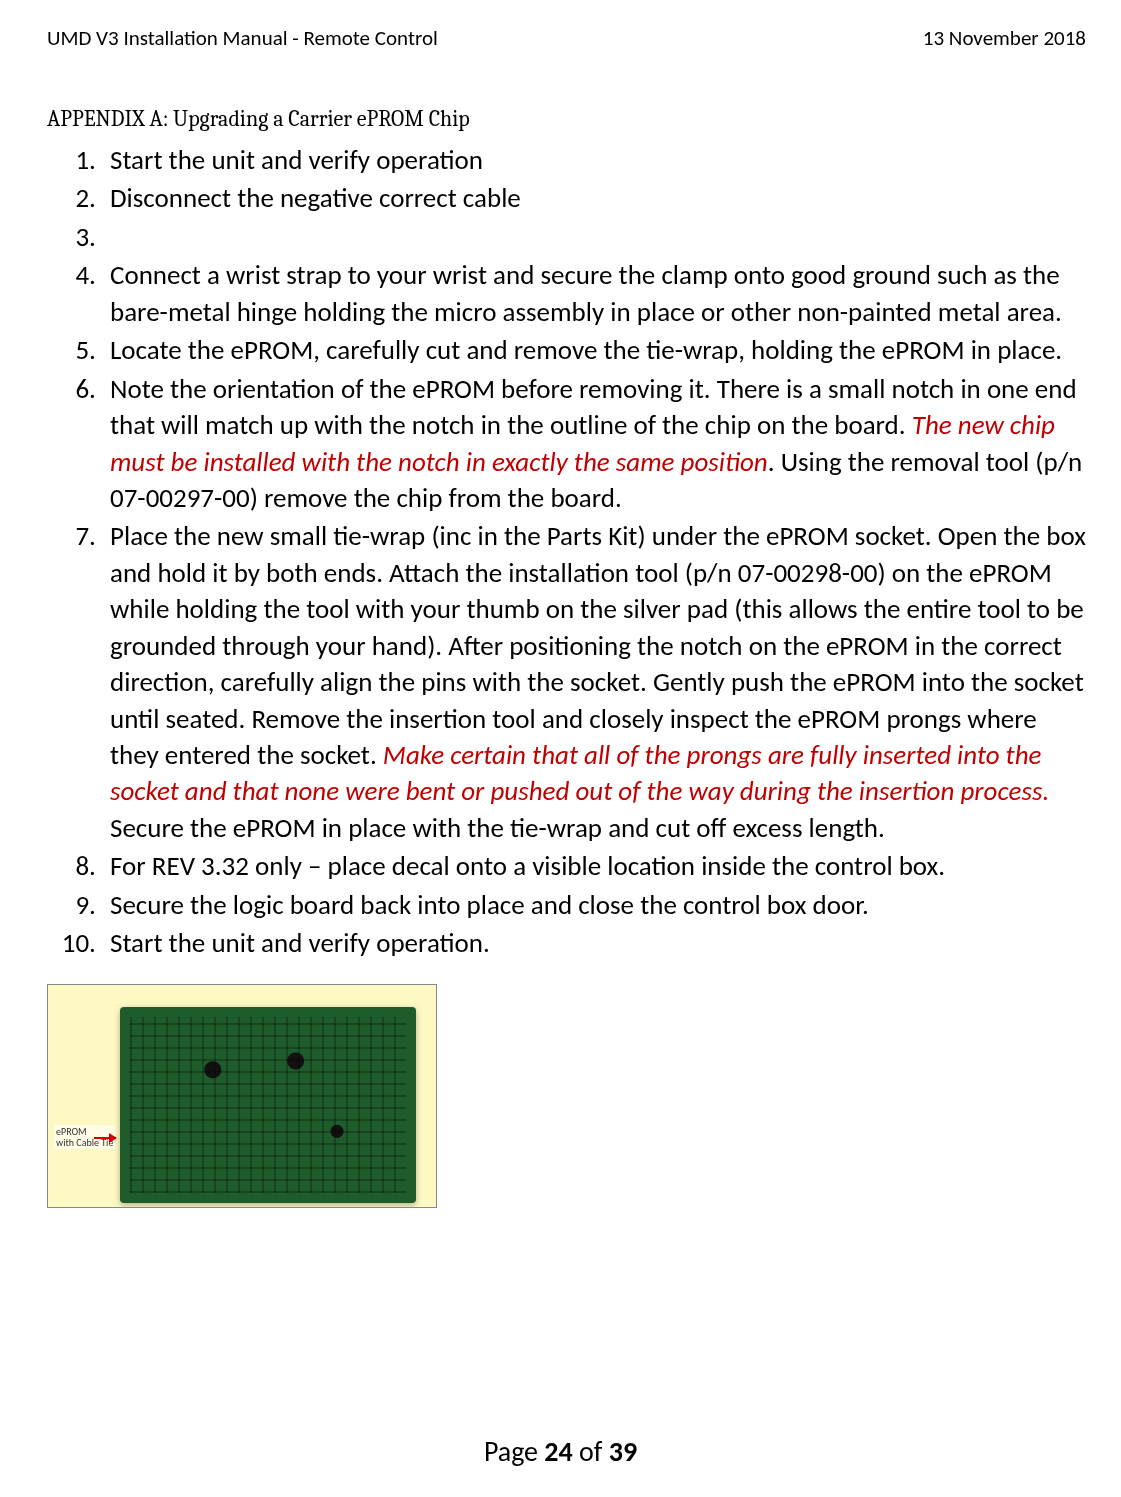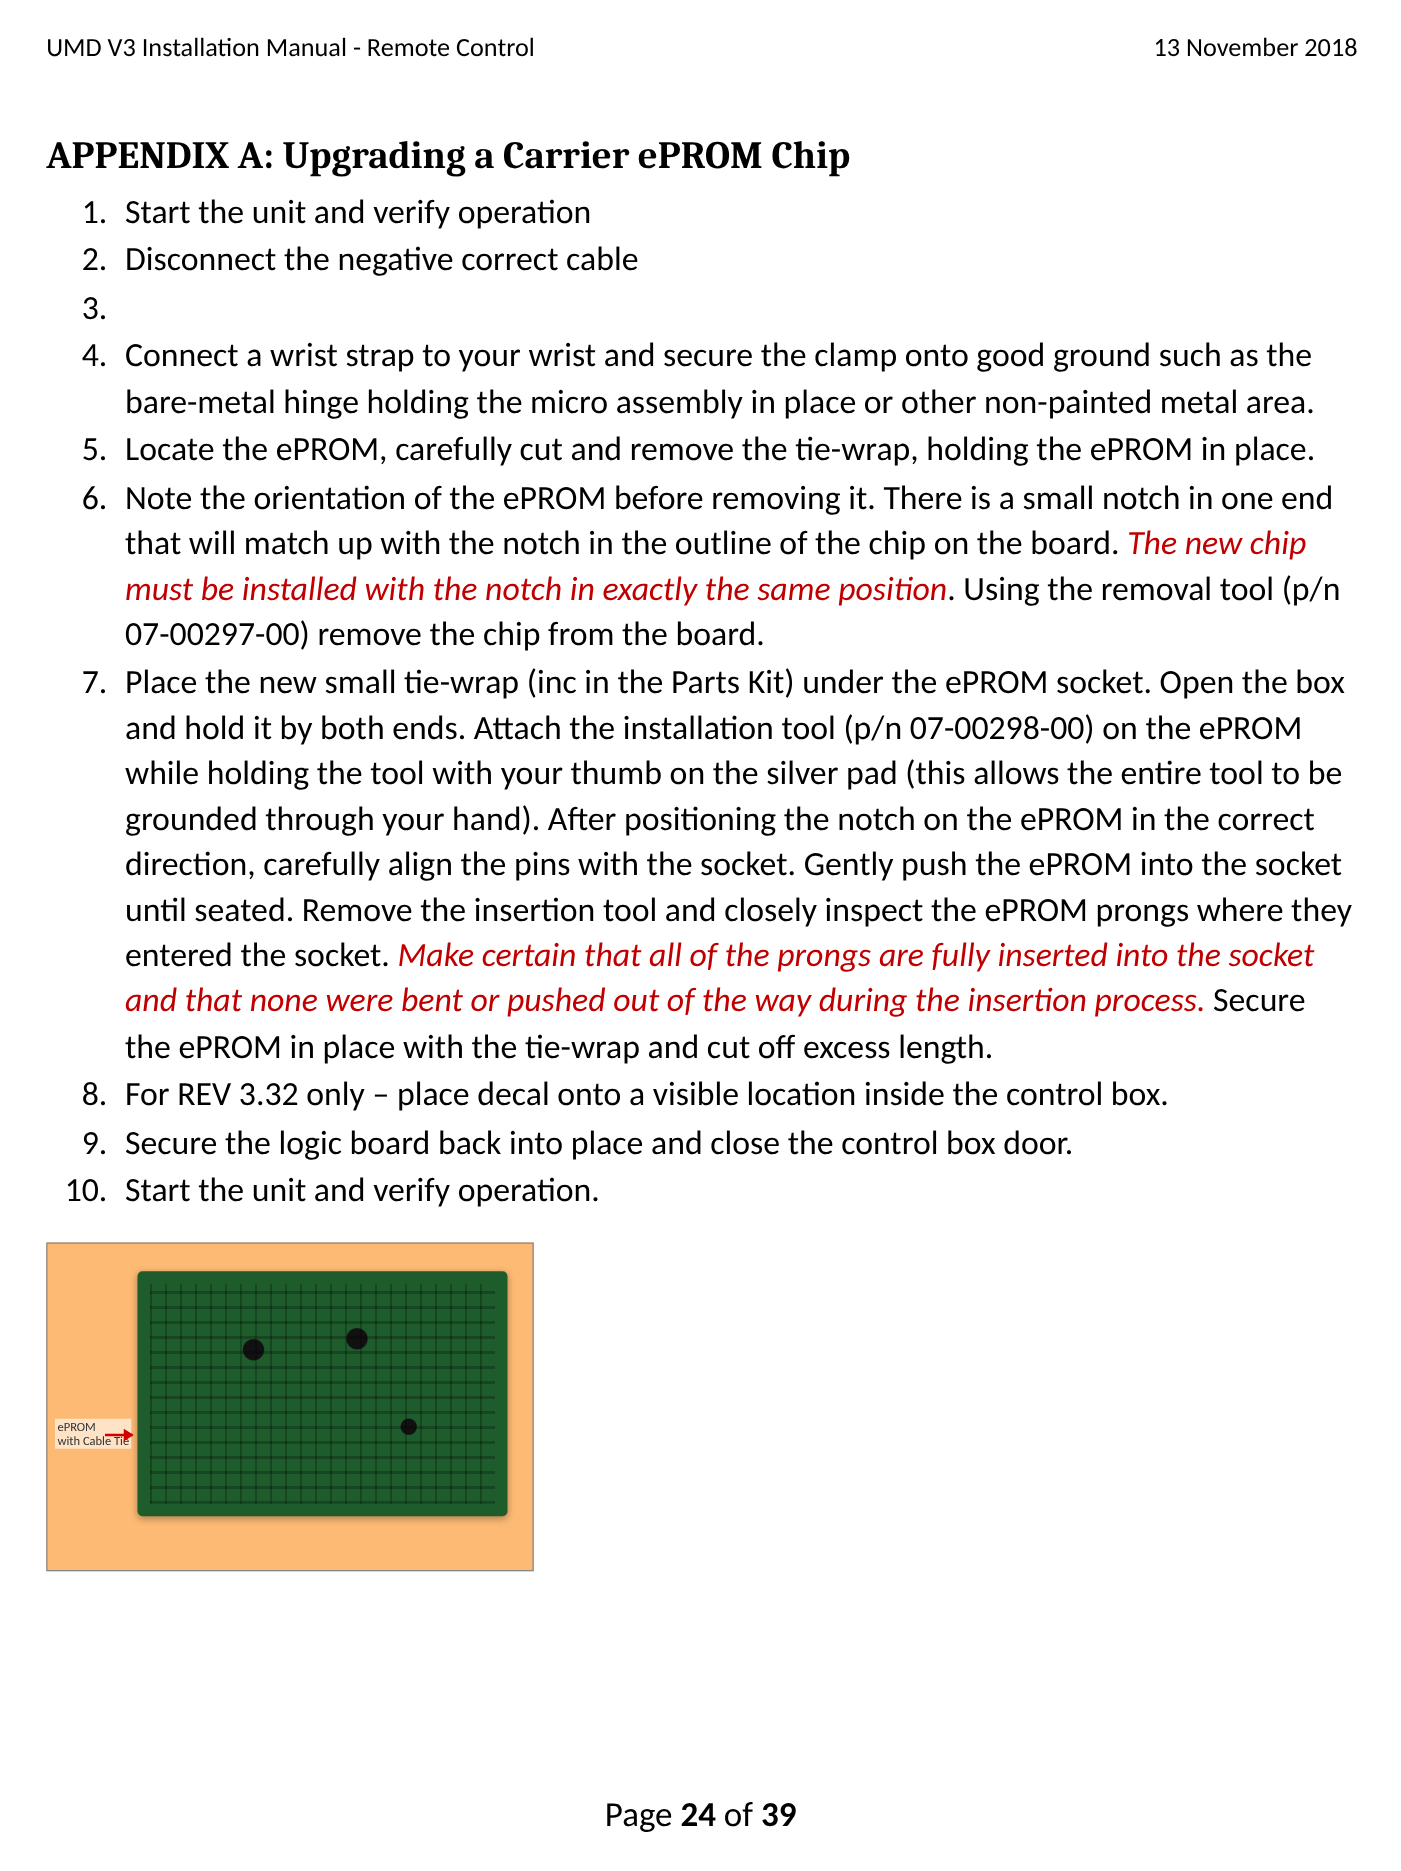--- a/index.html
+++ b/index.html
@@ -10,33 +10,33 @@
     height: 1497px;
     font-family: Calibri, "Segoe UI", Arial, sans-serif;
     background: #fff;
     color: #000;
     position: relative;
   }
   .page {
     box-sizing: border-box;
     width: 1121px;
     height: 1497px;
-    padding: 25px 35px 30px 37px;
+    padding: 25px 35px 30px 47px;
     position: relative;
   }
   .header {
     display: flex;
     justify-content: space-between;
     font-size: 21px;
     margin-bottom: 55px;
   }
   h1 {
     font-family: Cambria, Georgia, serif;
-    font-weight: bold;
-    font-size: 31px;
+    font-weight: normal;
+    font-size: 22px;
     margin: 0 0 10px 0;
   }
   ol.main {
     margin: 0;
     padding-left: 55px;
     font-size: 27px;
     line-height: 1.35;
   }
   ol.main > li {
     margin-bottom: 2px;
@@ -51,23 +51,23 @@
     padding-left: 6px;
     margin-bottom: 2px;
   }
   .warn {
     color: #c00000;
     font-style: italic;
   }
   .figure {
     margin: 22px 0 18px 0;
     width: 390px;
-    height: 263px;
+    height: 224px;
     border: 1px solid #888;
-    background: #fdba74;
+    background: #fef9c3;
     position: relative;
     box-sizing: border-box;
     overflow: hidden;
   }
   .pcb {
     position: absolute;
     top: 22px; left: 72px;
     width: 296px; height: 196px;
     background: #1e5d2b;
     border-radius: 4px;

